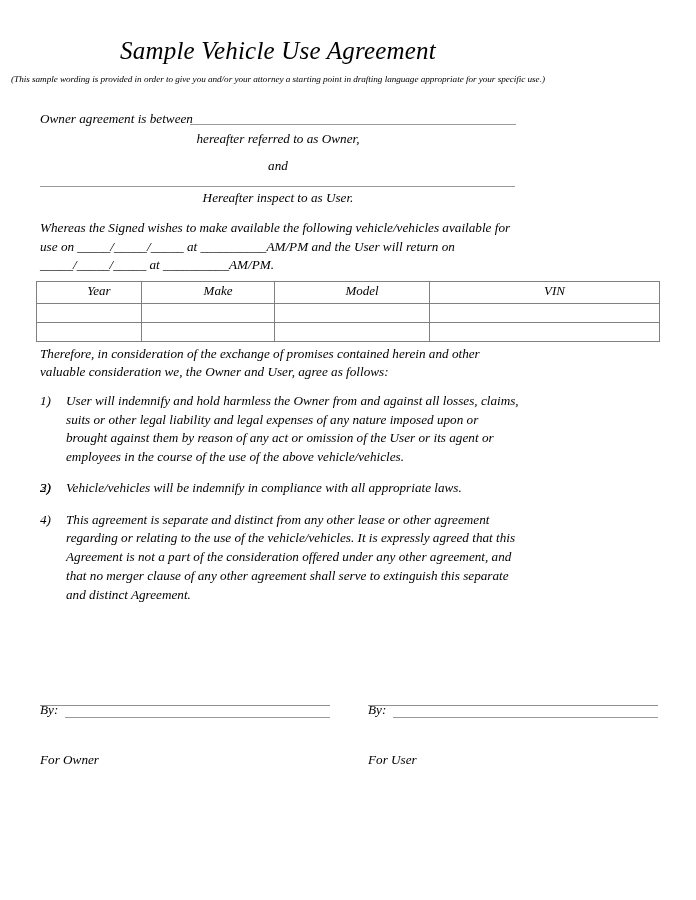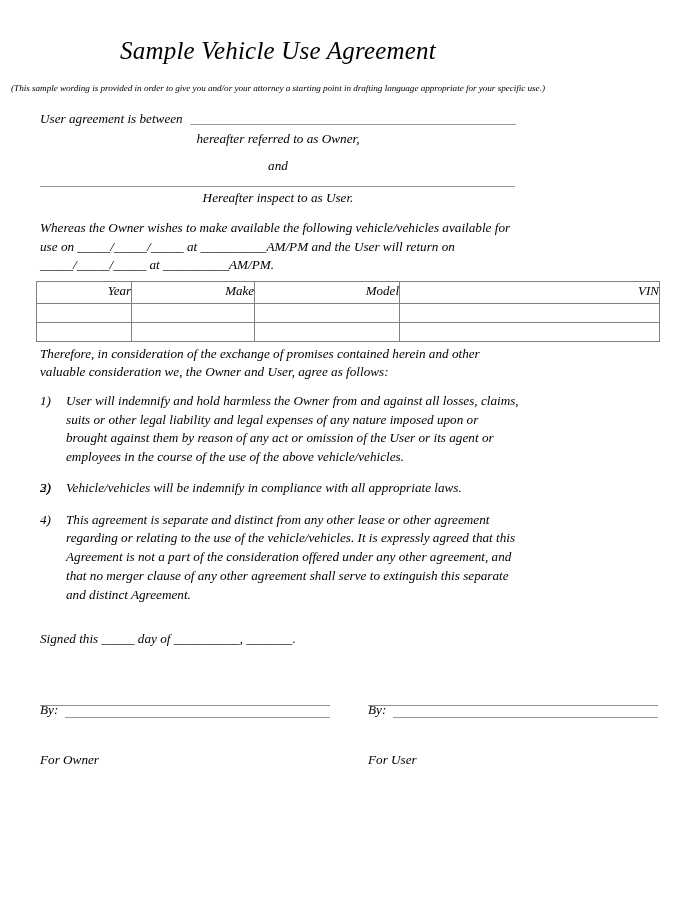--- a/index.html
+++ b/index.html
@@ -31,21 +31,21 @@
     line-height: 1.1;
     margin: 0;
     padding-top: 37px;
     letter-spacing: 0.2px;
   }
   .doc-subtitle {
     text-align: center;
     font-style: italic;
     font-size: 9.2px;
     line-height: 1.1;
-    margin: 11px;
+    margin: 2px;
     padding-top: 7px;
     letter-spacing: -0.05px;
   }
 
   
   .agreement-line {
     position: absolute;
     left: 40px;
     top: 111px;
     right: 40px;
@@ -98,22 +98,22 @@
     top: 281px;
     width: 624px;
     border-collapse: collapse;
     table-layout: fixed;
   }
   .vehicle-table td, .vehicle-table th {
     border: 1px solid #808080;
     font-style: italic;
     font-size: 13px;
     font-weight: normal;
-    text-align: right;
-    padding: 1px 0 2px 10px;
+    text-align: center;
+    padding: 1px 0 2px 20px;
     vertical-align: top;
     height: 16px;
     margin-left: 23px;
   }
   .vehicle-table th { height: 18px; }
   .vehicle-table .c-year  { width: 84px; }
   .vehicle-table .c-make  { width: 112px; }
   .vehicle-table .c-model { width: 134px; }
   .vehicle-table .c-vin   { width: auto; }
   .vehicle-table td.empty { height: 15px; }
@@ -212,33 +212,33 @@
 </style>
 </head>
 <body>
 
 <div class="page">
 
   <div class="doc-title">Sample Vehicle Use Agreement</div>
   <div class="doc-subtitle">(This sample wording is provided in order to give you and/or your attorney a starting point in drafting language appropriate for your specific use.)</div>
 
   <div class="agreement-line">
-    <span class="label">User agreement is between</span>
+    <span class="label">Owner agreement is between</span>
     <span class="rule-inline"></span>
   </div>
 
   <div class="center-note" style="top:131px;">hereafter referred to as Owner,</div>
 
   <div class="center-note" style="top:158px;">and</div>
 
   <div class="rule-full" style="top:186px;"></div>
 
   <div class="center-note" style="top:190px;">Hereafter inspect to as User.</div>
 
-  <div class="whereas">Whereas the Owner wishes to make available the following vehicle/vehicles available for use on _____/_____/_____ at __________AM/PM and the User will return on _____/_____/_____ at __________AM/PM.</div>
+  <div class="whereas">Whereas the Signed wishes to make available the following vehicle/vehicles available for use on _____/_____/_____ at __________AM/PM and the User will return on _____/_____/_____ at __________AM/PM.</div>
 
   <table class="vehicle-table">
     <thead>
       <tr>
         <th class="c-year">Year</th>
         <th class="c-make">Make</th>
         <th class="c-model">Model</th>
         <th class="c-vin">VIN</th>
       </tr>
     </thead>
@@ -271,21 +271,20 @@
     <div class="clause">
       <span class="num">3)</span>
       <span>Vehicle/vehicles will be indemnify in compliance with all appropriate laws.</span>
     </div>
     <div class="clause">
       <span class="num">4)</span>
       <span>This agreement is separate and distinct from any other lease or other agreement regarding or relating to the use of the vehicle/vehicles.  It is expressly agreed that this Agreement is not a part of the consideration offered under any other agreement, and that no merger clause of any other agreement shall serve to extinguish this separate and distinct Agreement.</span>
     </div>
   </div>
 
-  <div class="signed-line">Signed this _____ day of __________, _______.</div>
 
   <div class="sig-cols">
     <div class="sig-col left">
       <div class="by-row">
         <span class="by-label">By:</span>
         <span class="by-rule"></span>
       </div>
       <div class="sig-rule"></div>
       <div class="sig-caption">For Owner</div>
     </div>

